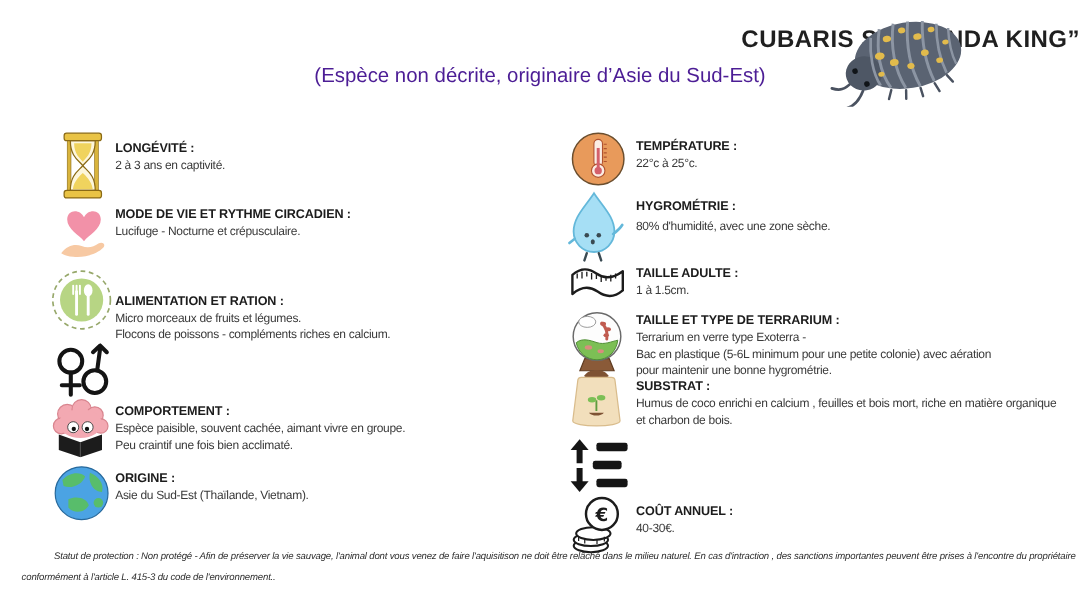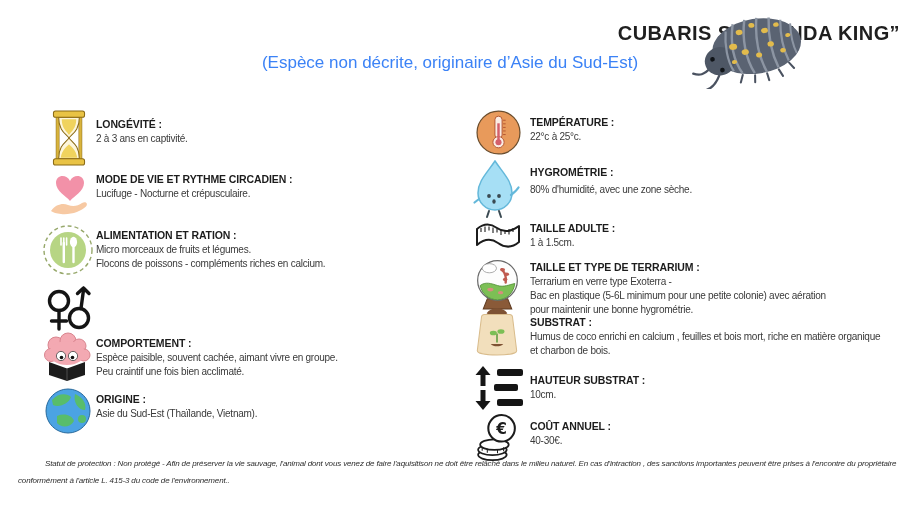--- a/index.html
+++ b/index.html
@@ -1,21 +1,21 @@
 <!DOCTYPE html>
 <html><head>
 <meta charset="utf-8">
 <style>
   html,body{margin:0;padding:0;background:#fff;}
   #page{position:relative;width:900px;height:506px;background:#ffffff;overflow:hidden;
         font-family:"Liberation Sans",sans-serif;}
   .title{position:absolute;top:22px;left:0;width:900px;text-align:right;
          font-size:20px;font-weight:bold;letter-spacing:.4px;color:#1f1f1f;}
   .subtitle{position:absolute;top:53px;left:0;width:900px;text-align:center;
-            font-size:17px;color:#3b82f6;}
+            font-size:17px;color:#4c1d95;}
   .icon-box{position:absolute;display:flex;align-items:center;justify-content:center;}
   .icon-box svg{width:100%;height:100%;}
   .tblock{position:absolute;white-space:nowrap;}
   .h{font-size:10.5px;font-weight:bold;color:#1c1c1c;letter-spacing:-.1px;line-height:15px;}
   .b{font-size:10px;color:#3a3a3a;letter-spacing:-.25px;line-height:14px;}
   .footer-line{position:absolute;font-size:8px;font-style:italic;color:#2d2d2d;
                letter-spacing:-.15px;white-space:nowrap;}
   .isopod{position:absolute;left:688px;top:8px;width:132px;height:80px;}
 </style>
 </head>
@@ -89,21 +89,21 @@
   <div class="icon-box" style="left:42px;top:224px;width:52px;height:52px">
     <svg viewBox="0 0 52 52">
       <circle cx="26" cy="26" r="24" fill="#ffffff" stroke="#97a86b" stroke-width="1.4" stroke-dasharray="4 3"></circle>
       <circle cx="26" cy="26" r="18" fill="#B7D584"></circle>
       <path d="M19 14 v7 M21.8 14 v7 M24.6 14 v7" stroke="#ffffff" stroke-width="1.6" stroke-linecap="round"></path>
       <path d="M21.8 19 V38" stroke="#ffffff" stroke-width="2.4" stroke-linecap="round"></path>
       <ellipse cx="31.5" cy="18" rx="3.6" ry="5.2" fill="#ffffff"></ellipse>
       <path d="M31.5 22 V38" stroke="#ffffff" stroke-width="2.4" stroke-linecap="round"></path>
     </svg>
   </div>
-  <div class="tblock" style="left:96px;top:228px;width:376px">
+  <div class="tblock" style="left:96px;top:244px;width:376px">
     <div class="h">ALIMENTATION ET RATION :</div>
     <div class="b">Micro morceaux de fruits et légumes.</div>
     <div class="b">Flocons de poissons - compléments riches en calcium.</div>
   </div>
 
   <div class="icon-box" style="left:44px;top:281px;width:50px;height:54px">
     <svg viewBox="0 0 50 54">
       <circle cx="15" cy="20" r="9.5" fill="none" stroke="#141414" stroke-width="3.4"></circle>
       <path d="M15 29.5 V48 M7.5 40 H22.5" stroke="#141414" stroke-width="3.4" stroke-linecap="round"></path>
       <circle cx="35" cy="37" r="9.5" fill="none" stroke="#141414" stroke-width="3.4"></circle>
@@ -231,24 +231,20 @@
     <svg viewBox="0 0 52 46">
       <path d="M11 21 V9" stroke="#151515" stroke-width="5"></path>
       <polygon points="11,1 3.5,10 18.5,10" fill="#151515"></polygon>
       <path d="M11 25 V37" stroke="#151515" stroke-width="5"></path>
       <polygon points="11,45 3.5,36 18.5,36" fill="#151515"></polygon>
       <rect x="25" y="4" width="26" height="7" rx="2" fill="#151515"></rect>
       <rect x="22" y="19" width="24" height="7" rx="2" fill="#151515"></rect>
       <rect x="25" y="34" width="26" height="7" rx="2" fill="#151515"></rect>
     </svg>
   </div>
-  <div class="tblock" style="left:530px;top:373px;width:368px">
-    <div class="h">HAUTEUR SUBSTRAT :</div>
-    <div class="b">10cm.</div>
-  </div>
 
   <div class="icon-box" style="left:474px;top:413px;width:47px;height:49px">
     <svg viewBox="0 0 46 48">
       <ellipse cx="18" cy="41" rx="14" ry="5.2" fill="#fff" stroke="#1c1c1c" stroke-width="1.7"></ellipse>
       <ellipse cx="18" cy="36" rx="14" ry="5.2" fill="#fff" stroke="#1c1c1c" stroke-width="1.7"></ellipse>
       <ellipse cx="20" cy="31" rx="14" ry="5.2" fill="#fff" stroke="#1c1c1c" stroke-width="1.7"></ellipse>
       <path d="M8 33 v4 M13 35 v4 M23 35.5 v4 M29 33.5 v4" stroke="#1c1c1c" stroke-width="1"></path>
       <circle cx="27" cy="15" r="13" fill="#fff" stroke="#1c1c1c" stroke-width="2"></circle>
       <text x="27" y="20.5" font-size="15" font-weight="bold" text-anchor="middle" fill="#1c1c1c" font-family="'DejaVu Sans',sans-serif">€</text>
     </svg>

